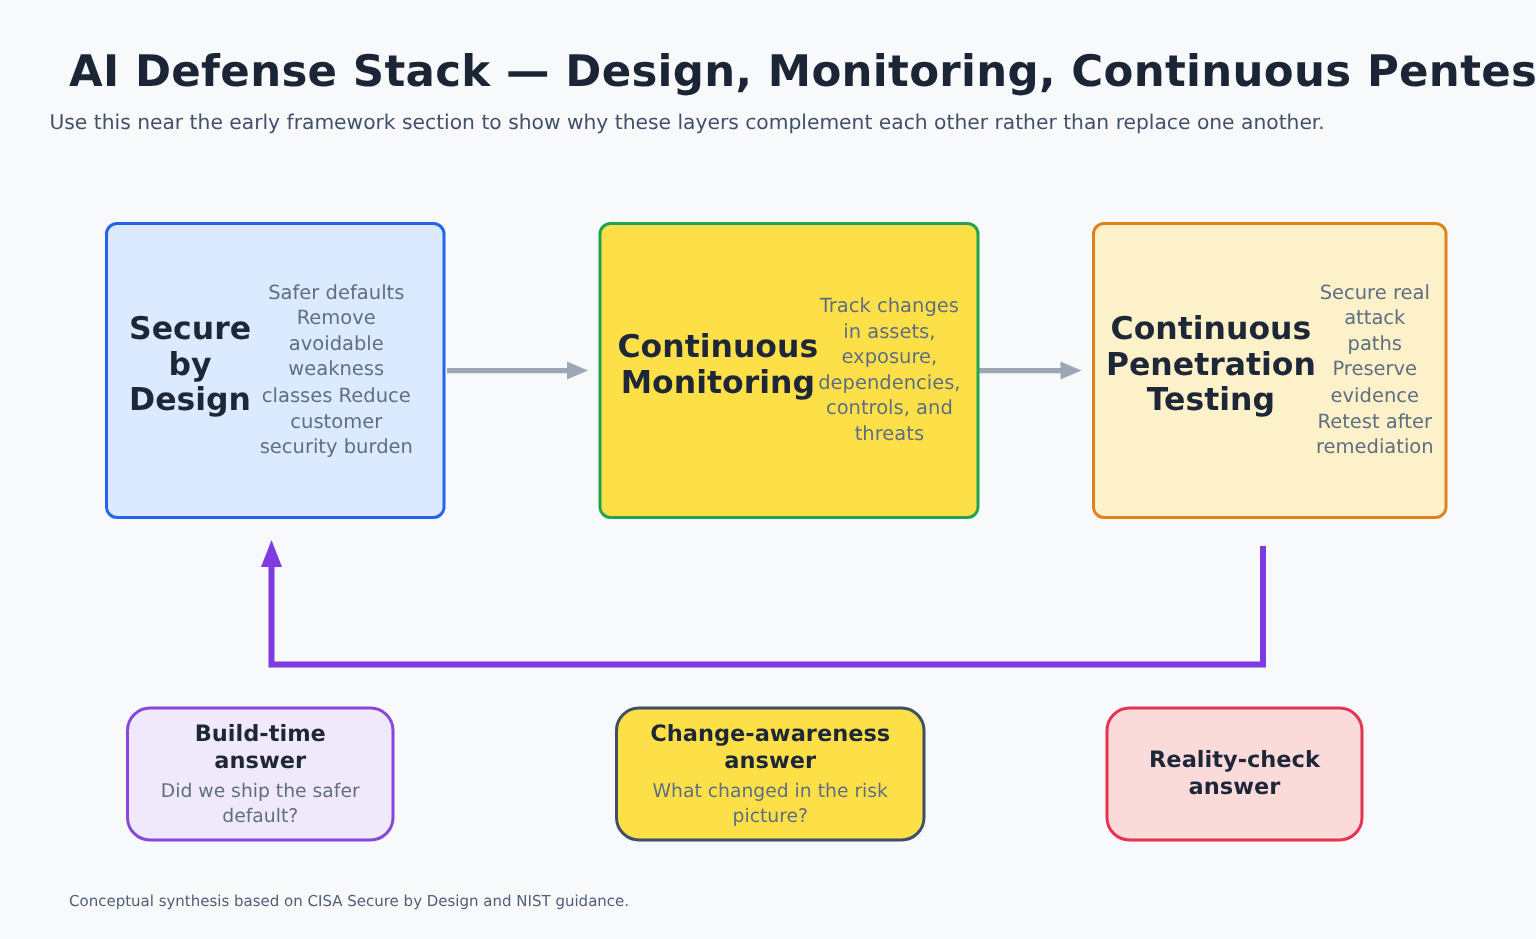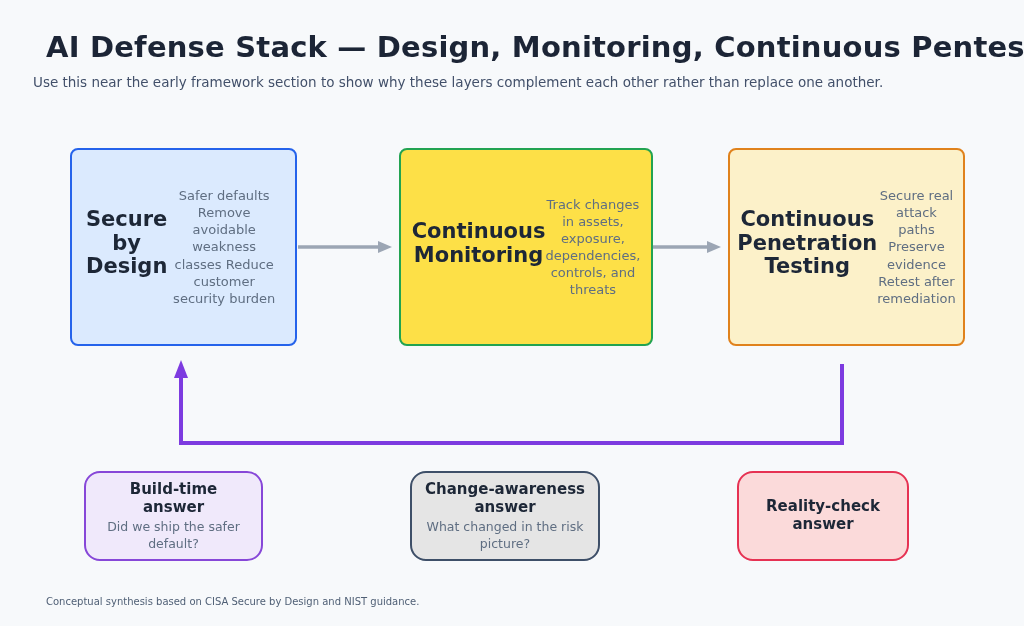--- a/index.html
+++ b/index.html
@@ -80,21 +80,21 @@
     border-radius: 16px;
     border: 2px solid;
     display: flex;
     flex-direction: column;
     justify-content: center;
     align-items: center;
     text-align: center;
     padding: 0 12px;
   }
   .answer-1 { left: 84px;  width: 179px; background: #f0e9fb; border-color: #8747d8; }
-  .answer-2 { left: 410px; width: 190px; background: #e5e5e5; border-color: #3e4f68; }
+  .answer-2 { left: 410px; width: 207px; background: #fde047; border-color: #3e4f68; }
   .answer-3 { left: 737px; width: 172px; background: #fbdada; border-color: #e63253; }
   .answer-title {
     font-size: 15px;
     font-weight: bold;
     color: #1d2737;
     line-height: 1.2;
     margin: 0 0 3px 0;
   }
   .answer-body {
     font-size: 12.5px;

